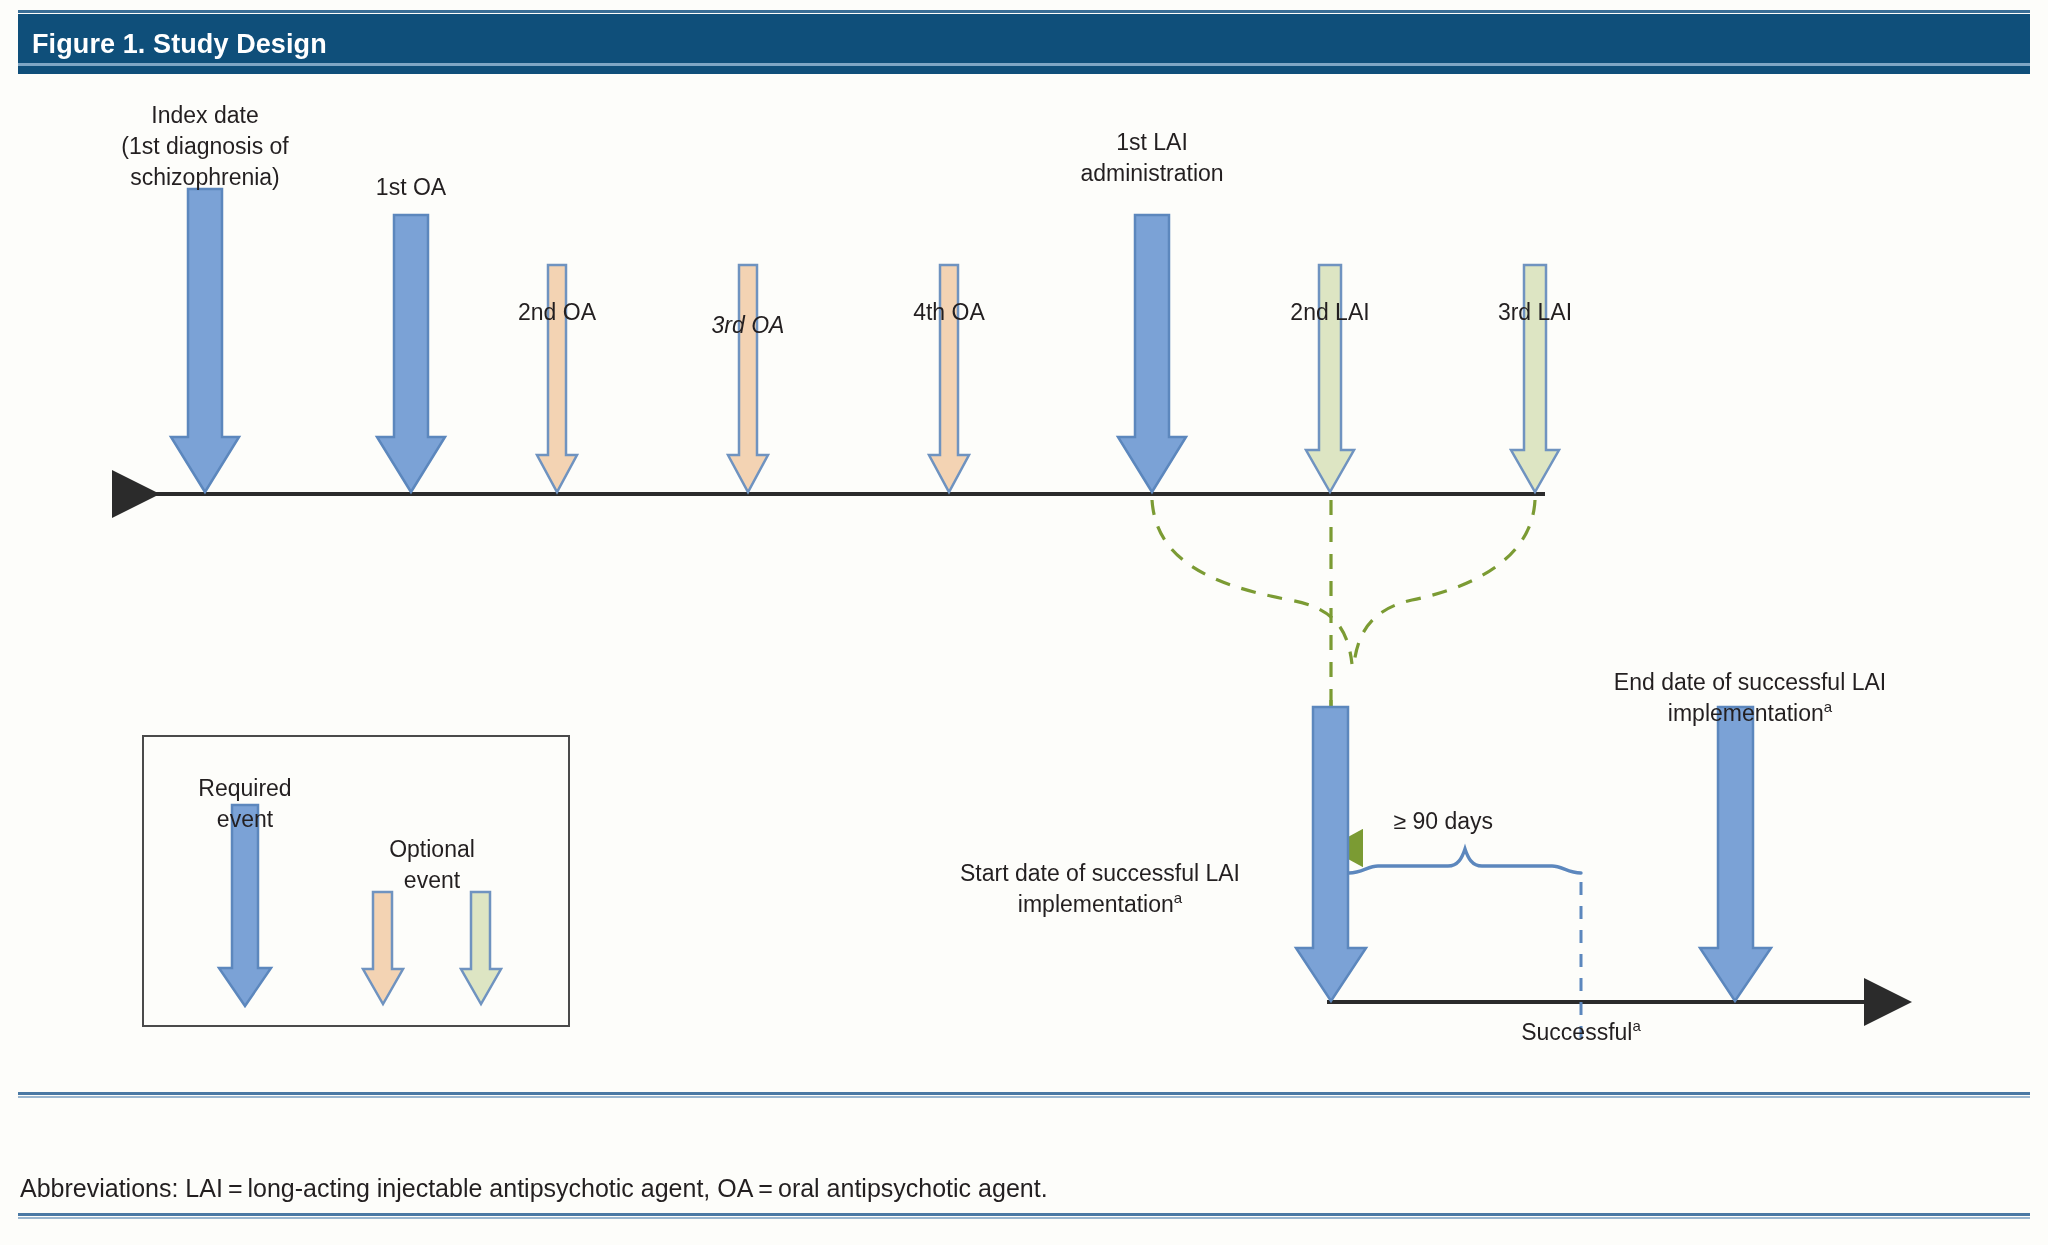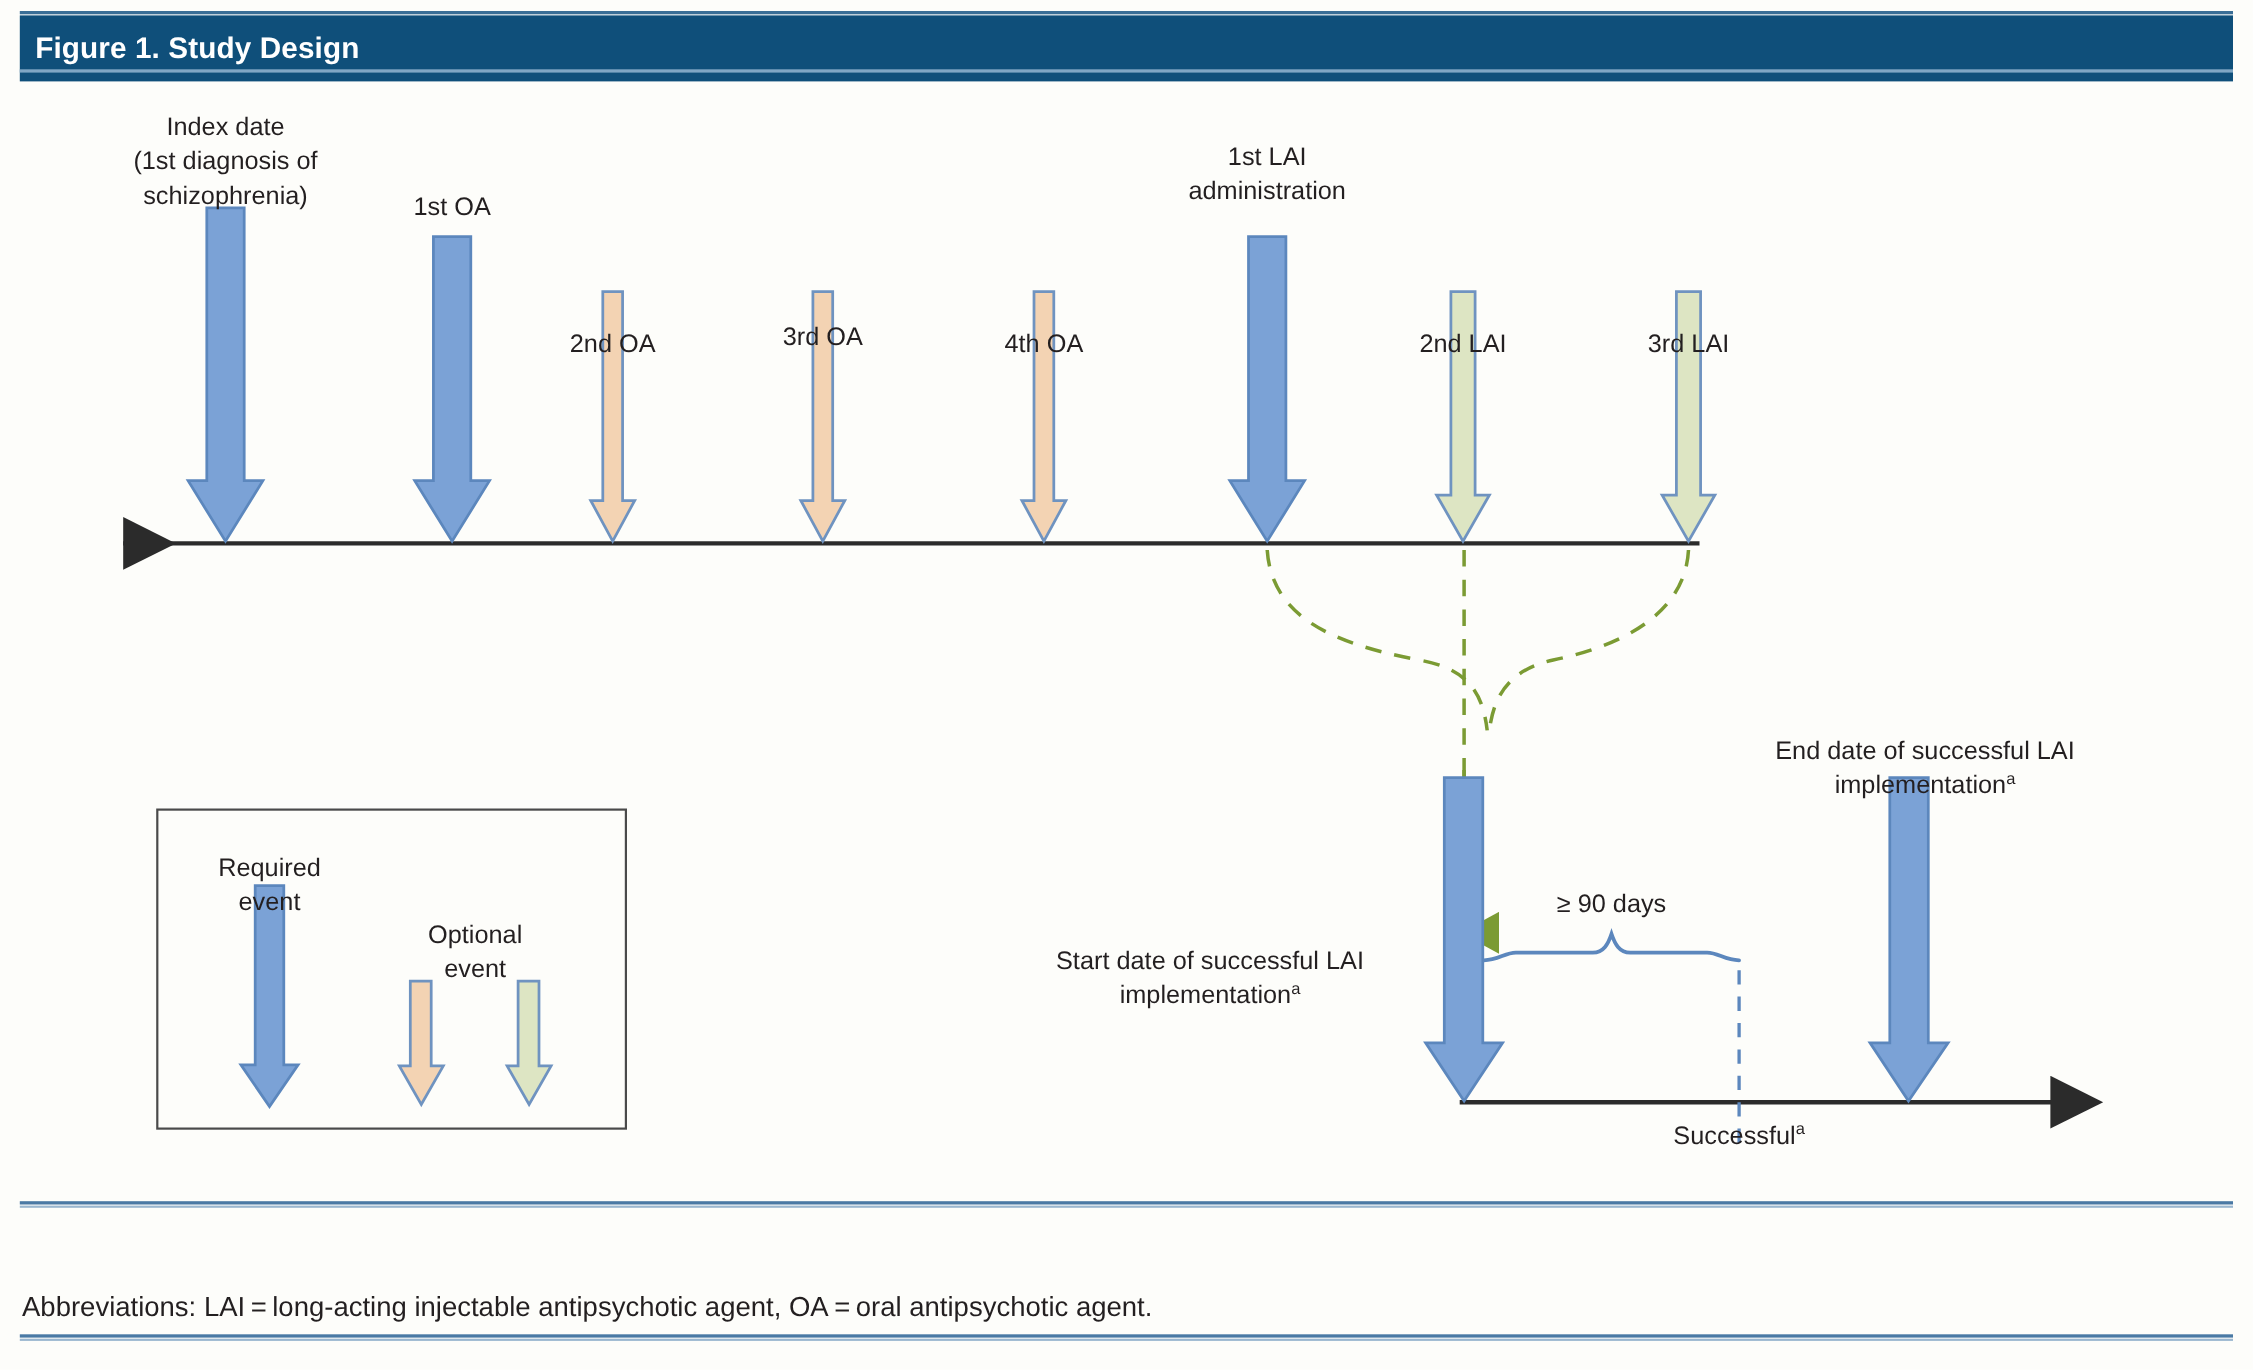--- a/index.html
+++ b/index.html
@@ -110,21 +110,21 @@
   </svg>
 
   <div class="lbl" style="left:55px;top:100px;width:300px;">Index date
 (1st diagnosis of
 schizophrenia)</div>
 
   <div class="lbl" style="left:331px;top:172px;width:160px;">1st OA</div>
 
   <div class="lbl" style="left:477px;top:297px;width:160px;">2nd OA</div>
 
-  <div class="lbl" style="left:668px;top:291px;width:160px;">3rd OA</div>
+  <div class="lbl" style="left:668px;top:310px;width:160px;font-style:italic;">3rd OA</div>
 
   <div class="lbl" style="left:869px;top:297px;width:160px;">4th OA</div>
 
   <div class="lbl" style="left:1027px;top:127px;width:250px;">1st LAI
 administration</div>
 
   <div class="lbl" style="left:1250px;top:297px;width:160px;">2nd LAI</div>
 
   <div class="lbl" style="left:1455px;top:297px;width:160px;">3rd LAI</div>
 
@@ -137,21 +137,21 @@
   <div class="lbl" style="left:930px;top:827px;width:340px;text-align:center;">
     <span>Start date of successful LAI
 implementation</span><span class="sup">a</span>
   </div>
 
   <div class="lbl" style="left:1580px;top:636px;width:340px;">
     <span>End date of successful LAI
 implementation</span><span class="sup">a</span>
   </div>
 
-  <div class="lbl" style="left:1385px;top:806px;width:160px;">≥ 90 days</div>
+  <div class="lbl" style="left:1333px;top:806px;width:160px;text-align:right;">≥ 90 days</div>
 
   <div class="lbl" style="left:1481px;top:986px;width:200px;">
     <span>Successful</span><span class="sup">a</span>
   </div>
 
   <div class="foot-rule-a"></div>
   <div class="foot-rule-b"></div>
 
 
   <div class="foot-txt foot2">Abbreviations: LAI = long-acting injectable antipsychotic agent, OA = oral antipsychotic agent.</div>

